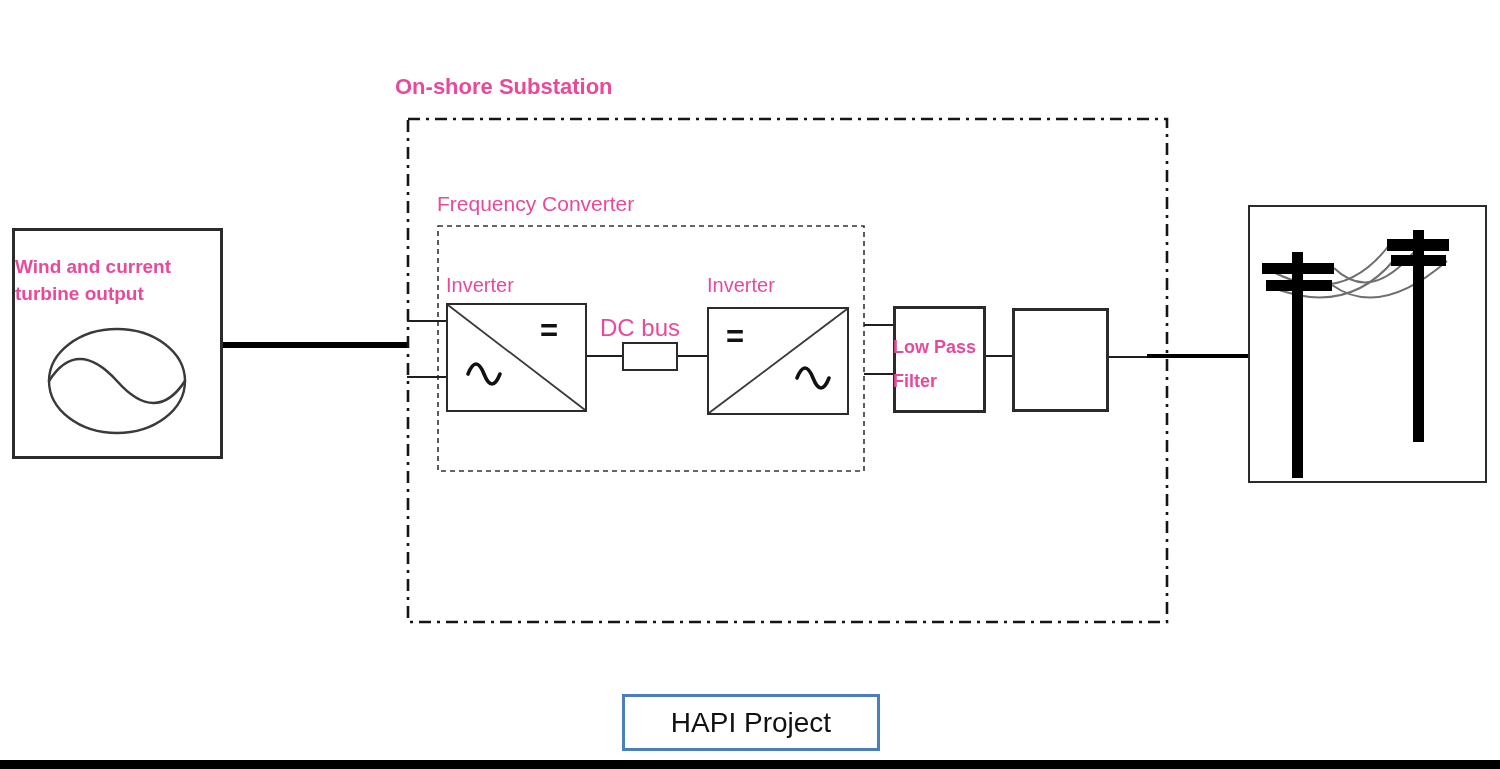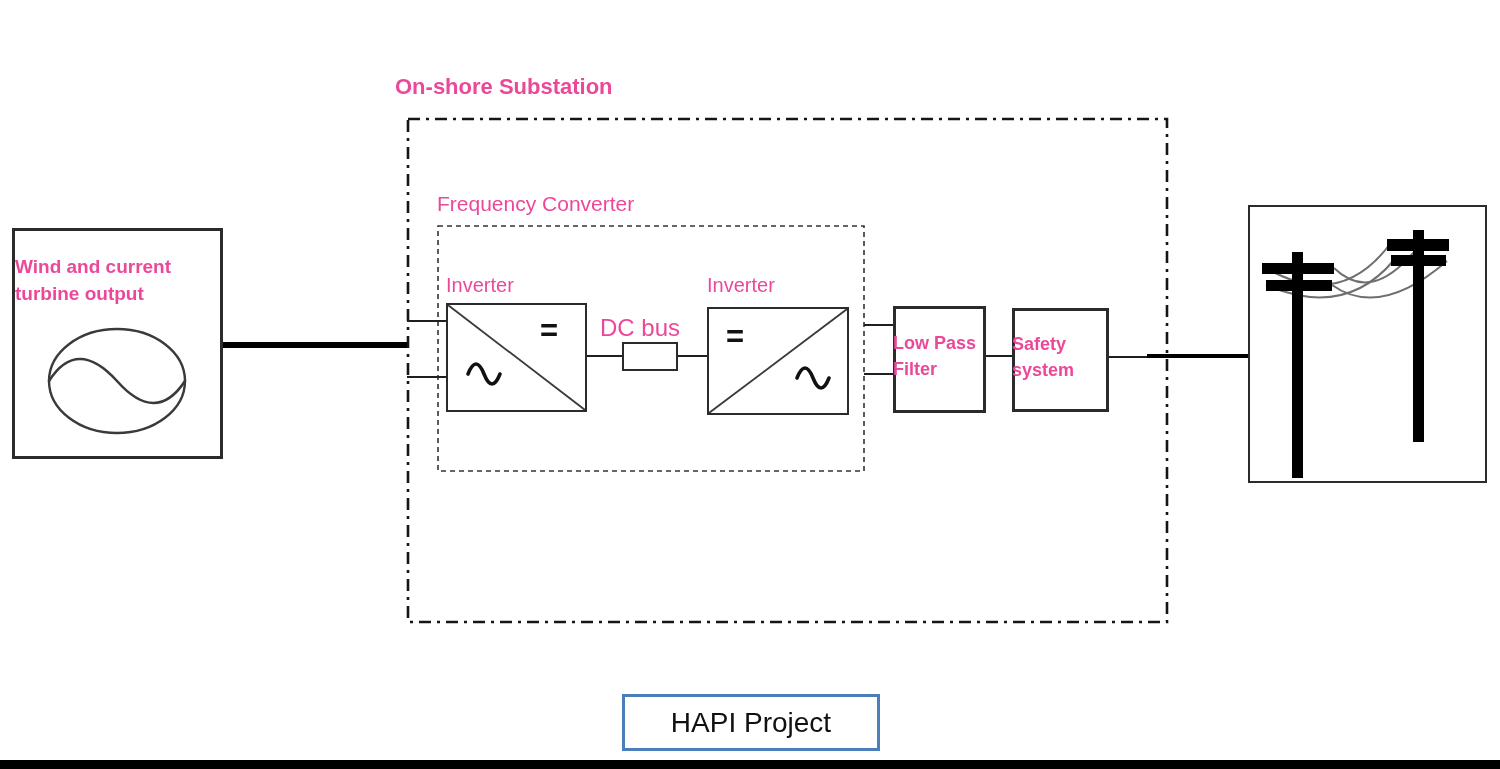--- a/index.html
+++ b/index.html
@@ -44,21 +44,21 @@
 
   #link-rect-bus{left:587px;top:355px;width:35px;}
   #dcbus-box{left:622px;top:342px;width:56px;height:29px;}
   #dcbus-label{left:600px;top:314px;width:100px;font-size:24px;}
   #link-bus-inv{left:678px;top:355px;width:29px;}
 
   #stub-r1{left:864px;top:324px;width:29px;}
   #stub-r2{left:864px;top:373px;width:29px;}
 
   #lpf-box{left:893px;top:306px;width:93px;height:107px;border-width:3px;}
-  #lpf-label{left:893px;top:330px;width:93px;font-size:18px;font-weight:bold;line-height:26px;}
+  #lpf-label{left:893px;top:330px;width:93px;font-size:18px;font-weight:bold;line-height:34px;}
   #link-lpf-safety{left:986px;top:355px;width:26px;}
   #safety-box{left:1012px;top:308px;width:97px;height:104px;border-width:3px;}
   #safety-label{left:1012px;top:331px;width:97px;font-size:18px;font-weight:bold;line-height:26px;}
 
   #link-safety-thin{left:1109px;top:356px;width:40px;}
   #link-safety-thick{left:1147px;top:354px;width:101px;height:4px;background:#000;}
 
   
   #lvn-label{left:1248px;top:174px;width:239px;font-size:19px;}
   #lvn-box{left:1248px;top:205px;width:239px;height:278px;}
@@ -126,22 +126,20 @@
 
   <div class="hline" id="stub-r1"></div>
   <div class="hline" id="stub-r2"></div>
 
   <div class="box" id="lpf-box"></div>
   <div class="label pre" id="lpf-label">Low Pass
 Filter</div>
   <div class="hline" id="link-lpf-safety"></div>
 
   <div class="box" id="safety-box"></div>
-  <div class="label pre" id="safety-label">Safety
-system</div>
 
   <div class="hline" id="link-safety-thin"></div>
   <div class="abs" id="link-safety-thick"></div>
 
   <div class="box" id="lvn-box">
     <svg id="lvn-sym" width="235" height="274" viewBox="0 0 235 274">
 
       <g stroke="#6f6f6f" stroke-width="2" fill="none">
         <path d="M16,61 Q90,104 140,37"></path>
         <path d="M16,78 Q95,112 144,53"></path>

